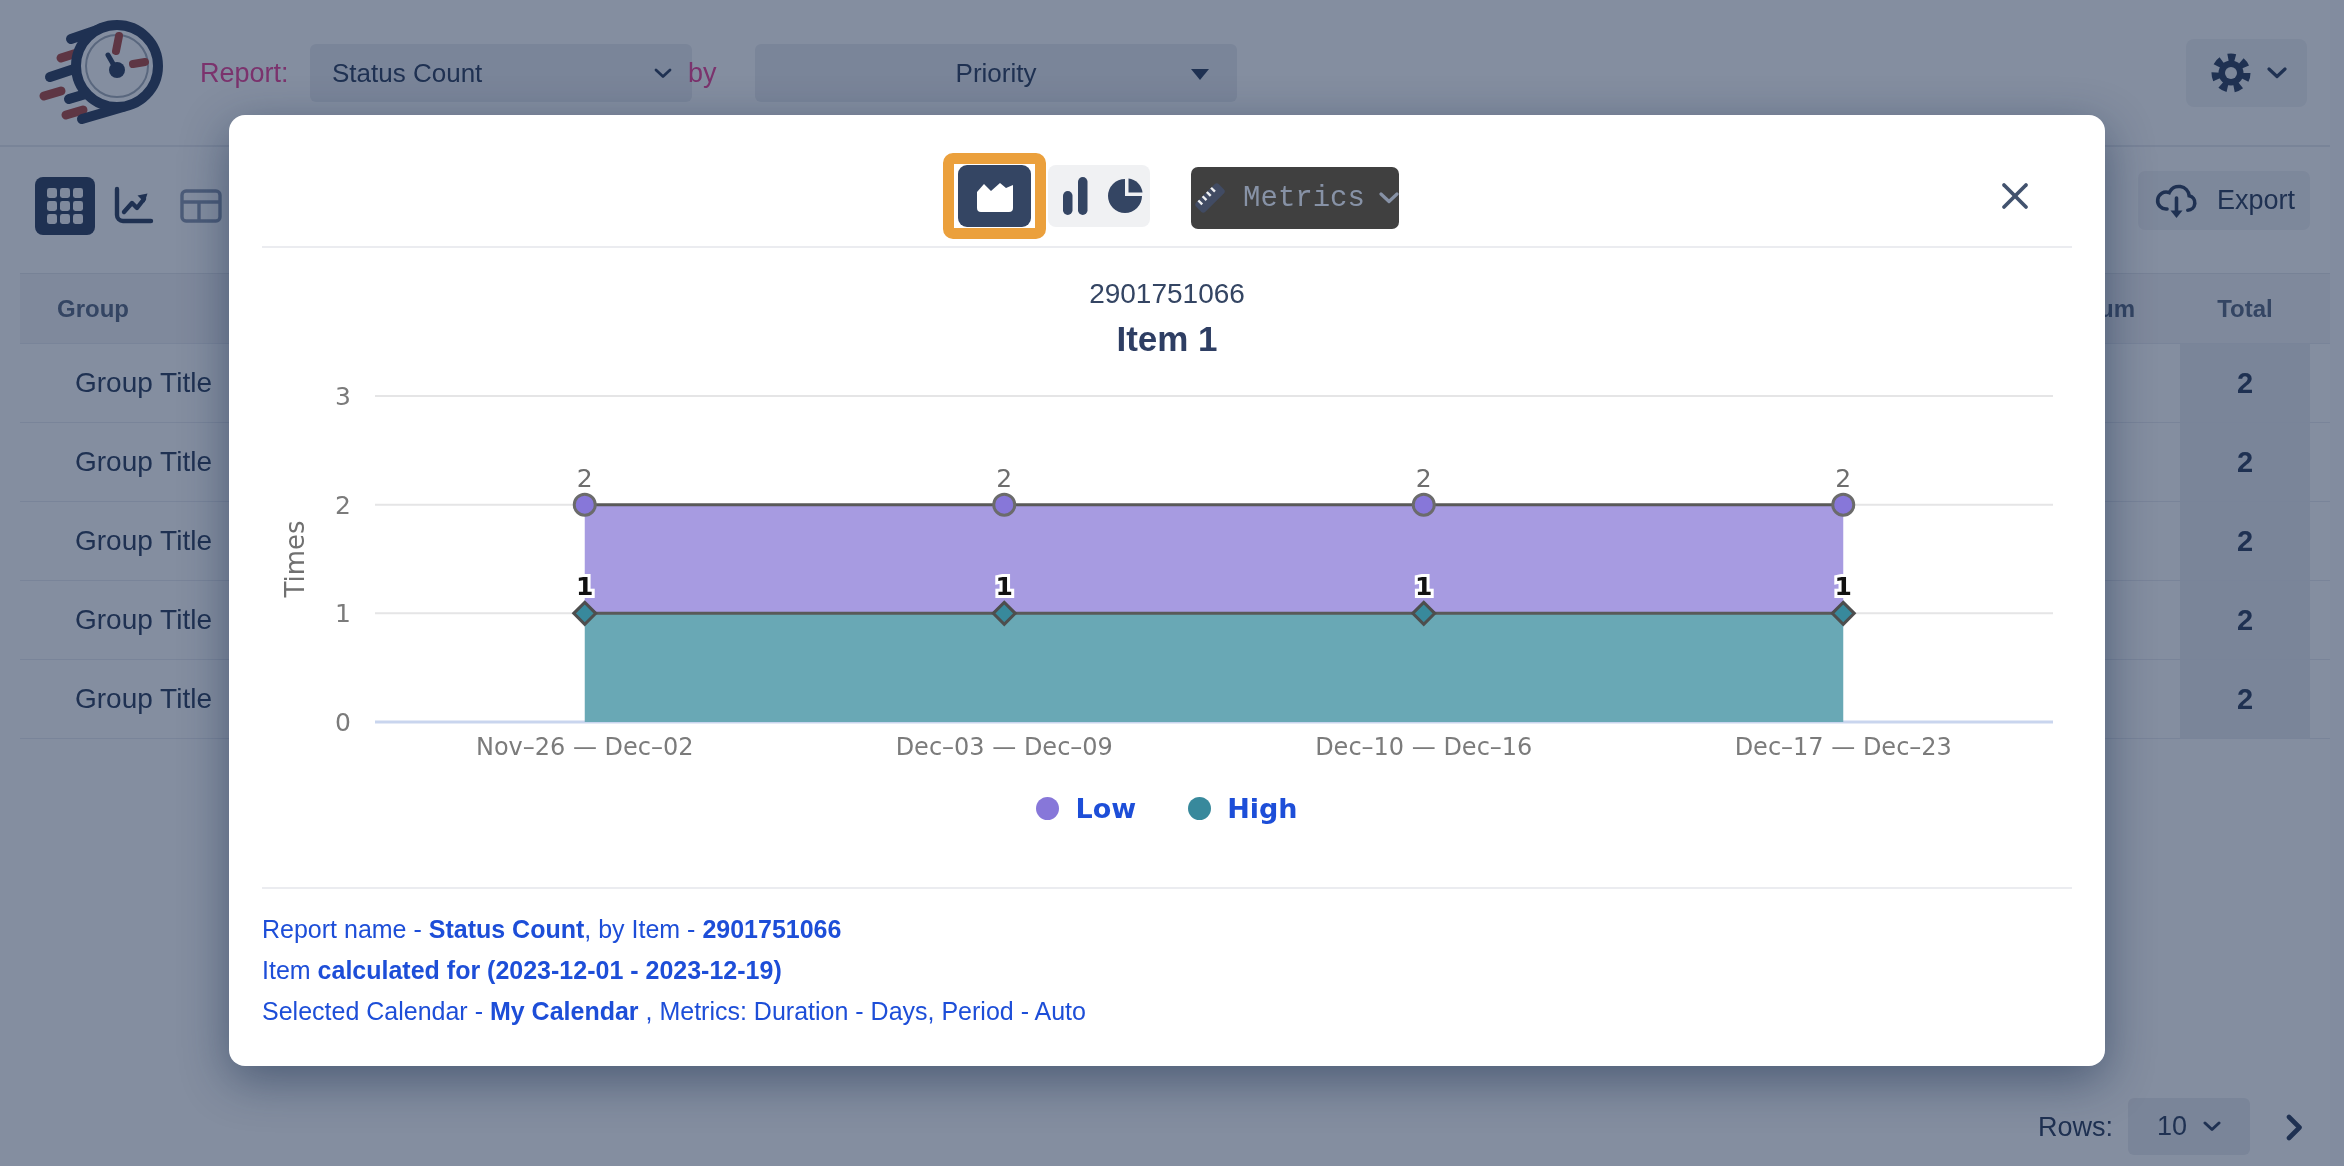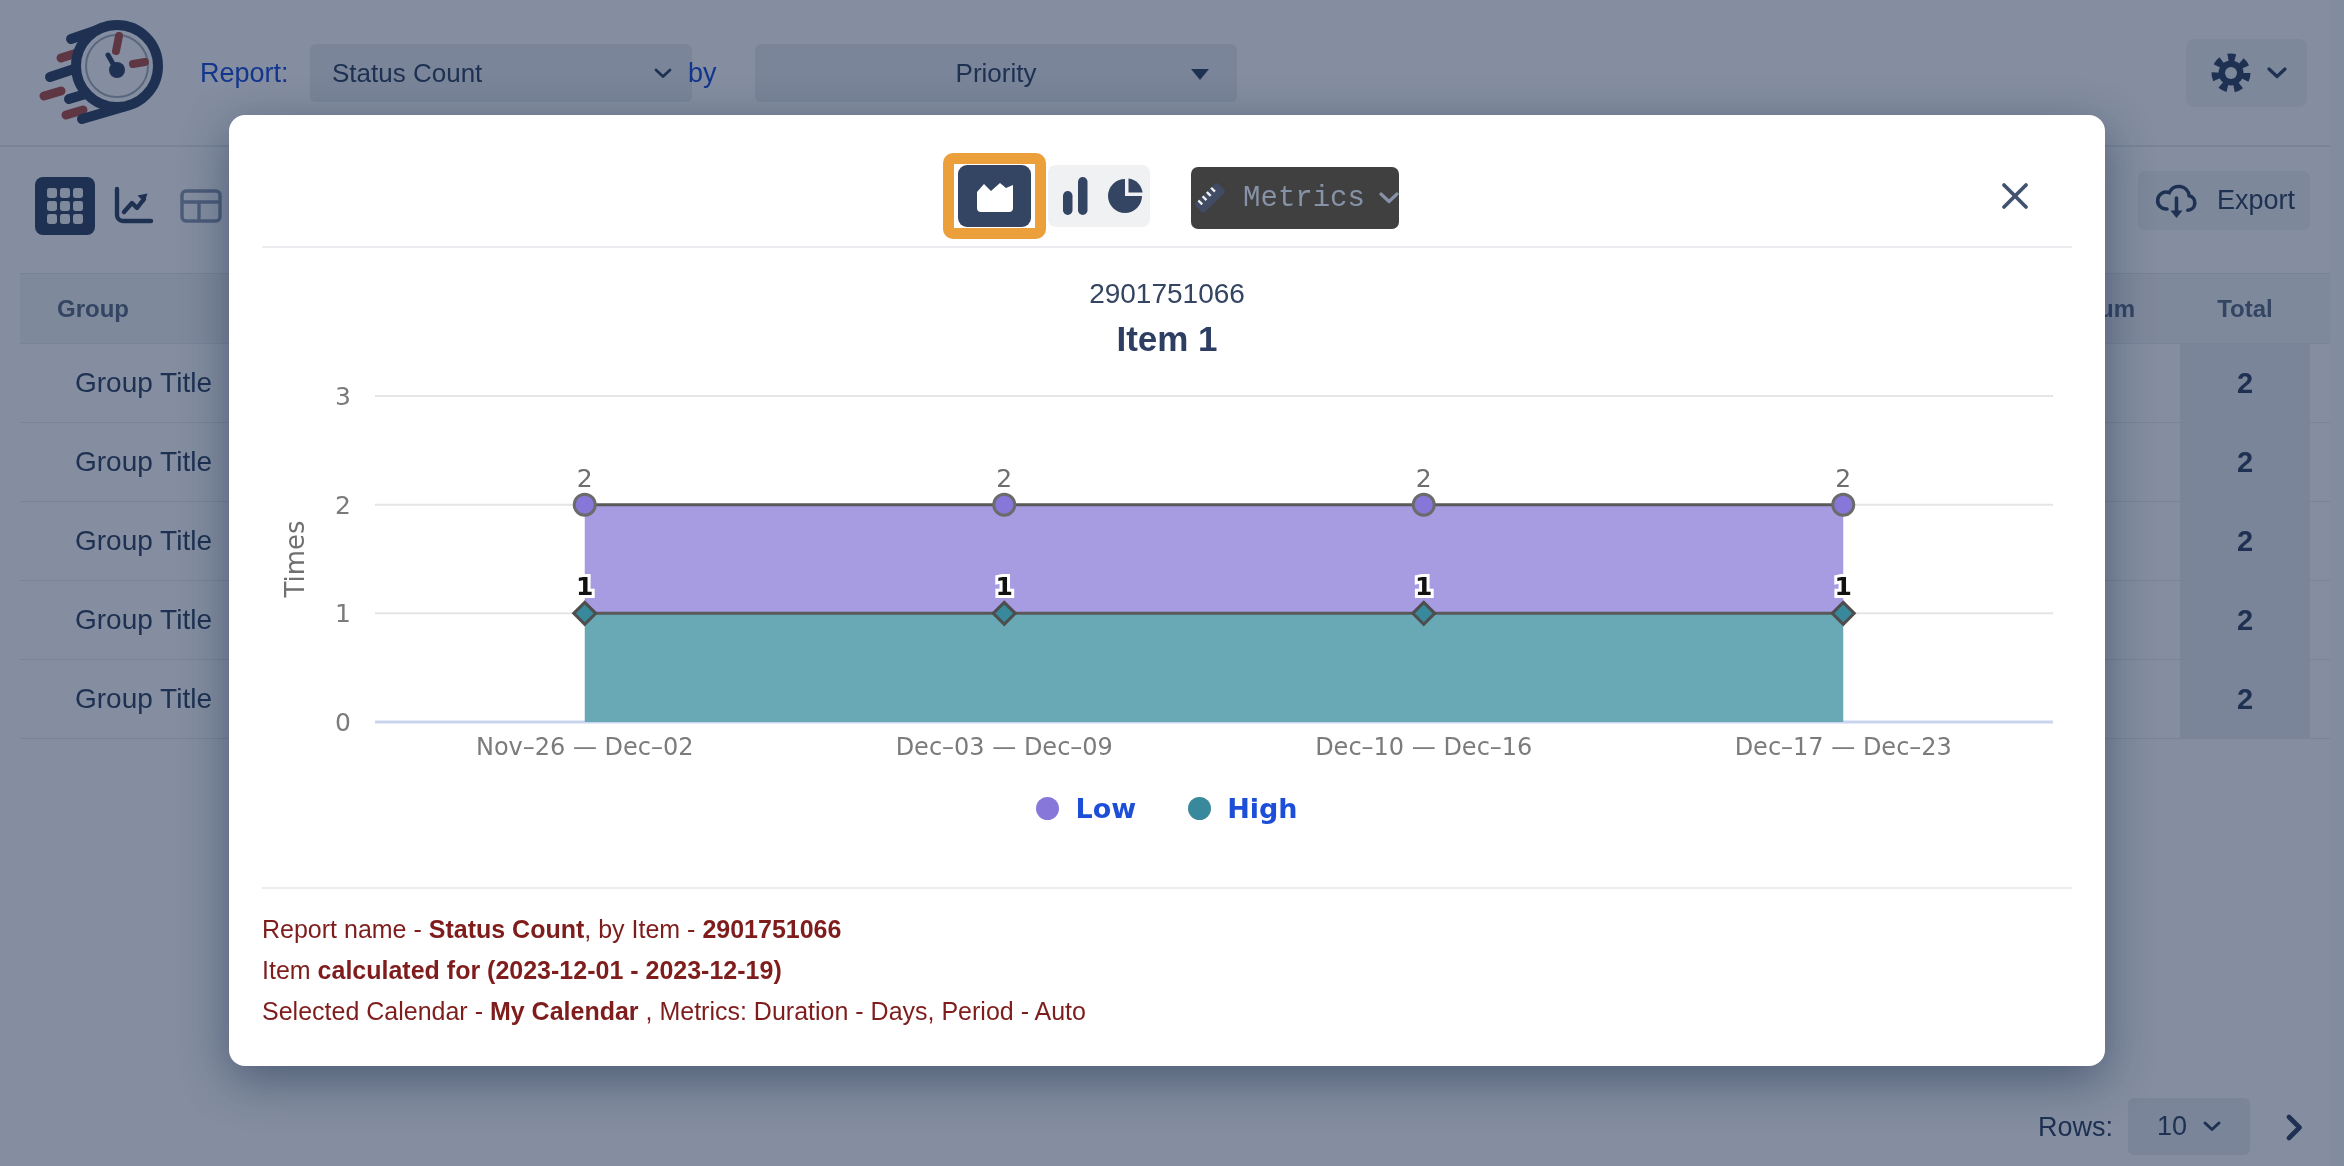--- a/index.html
+++ b/index.html
@@ -2,21 +2,21 @@
 <html><head>
 <meta charset="utf-8">
 <style>
   html,body{margin:0;padding:0;background:#3c445a;}
   .stage{position:relative;width:2344px;height:1166px;overflow:hidden;background:#ffffff;
          font-family:"Liberation Sans",sans-serif;color:#344563;}
   .abs{position:absolute;}
   
   .app{position:absolute;inset:0;z-index:1;}
   .app-header{position:absolute;left:0;top:0;width:100%;height:145px;background:#fff;border-bottom:2px solid #e9ebef;}
-  .hdr-label{position:absolute;font-size:27px;color:#1d4ed8;top:58px;}
+  .hdr-label{position:absolute;font-size:27px;color:#ec4899;top:58px;}
   .sel{position:absolute;background:#ebecf0;border-radius:6px;height:58px;display:flex;align-items:center;font-size:26px;color:#344563;cursor:pointer;}
   .sel1{left:310px;top:44px;width:360px;padding-left:22px;}
   .sel1 svg{position:absolute;right:20px;top:24px;}
   .sel2{left:755px;top:44px;width:482px;justify-content:center;}
   .tri-down{position:absolute;right:28px;top:25px;width:0;height:0;border-left:9px solid transparent;border-right:9px solid transparent;border-top:11px solid #344563;}
   .gear-btn{position:absolute;left:2186px;top:39px;width:121px;height:68px;background:#f1f2f4;border-radius:8px;display:flex;align-items:center;justify-content:center;gap:12px;cursor:pointer;}
   .icon-btn{position:absolute;width:60px;height:58px;border-radius:8px;display:flex;align-items:center;justify-content:center;cursor:pointer;}
   .icon-btn.sel-view{background:#344563;}
   .export-btn{position:absolute;left:2138px;top:171px;width:172px;height:59px;background:#f1f2f4;border-radius:7px;display:flex;align-items:center;justify-content:center;gap:18px;font-size:27px;color:#344563;cursor:pointer;}
   
@@ -45,21 +45,21 @@
   .metrics-btn{position:absolute;left:962px;top:52px;width:208px;height:62px;background:#404040;border-radius:7px;display:flex;align-items:center;justify-content:center;gap:14px;font-size:29px;color:#8792a6;cursor:pointer;font-family:Liberation Mono, monospace;}
   .close-btn{position:absolute;left:1762px;top:57px;width:48px;height:48px;display:flex;align-items:center;justify-content:center;cursor:pointer;}
   .m-divider{position:absolute;left:33px;right:33px;height:2px;background:#ebecf0;}
   .m-title{position:absolute;left:0;top:163px;width:100%;text-align:center;font-size:28px;color:#344563;}
   .m-subtitle{position:absolute;left:0;top:204px;width:100%;text-align:center;font-size:35px;font-weight:700;color:#2e3e63;}
   #chart{position:absolute;left:33px;top:255px;}
   #chart text{font-family:"DejaVu Sans",sans-serif;}
   .legend{position:absolute;left:0;top:678px;width:100%;display:flex;align-items:center;justify-content:center;gap:52px;}
   .legend-item{display:flex;align-items:center;gap:16px;cursor:pointer;font-family:"DejaVu Sans",sans-serif;font-size:27px;font-weight:700;color:#1d4ed8;}
   .legend-dot{width:23px;height:23px;border-radius:50%;}
-  .m-footer{position:absolute;left:33px;top:794px;font-size:25px;color:#7f1d1d;line-height:41px;}
+  .m-footer{position:absolute;left:33px;top:794px;font-size:25px;color:#1d4ed8;line-height:41px;}
 </style>
 </head>
 <body>
 
 <div class="stage">
 
   <div class="app">
 
     <div class="app-header">
       <svg class="abs" style="left:20px;top:6px" width="152" height="130" viewBox="0 0 152 130">

